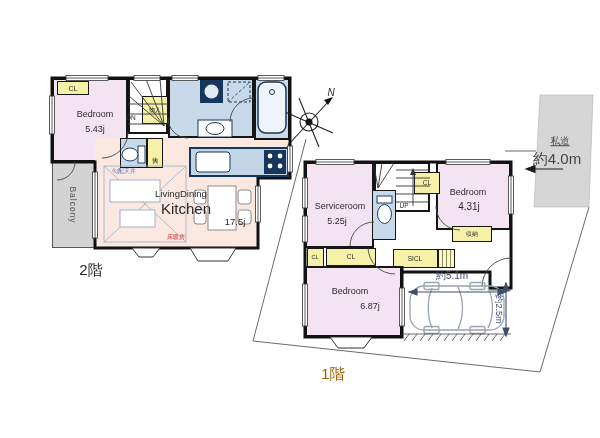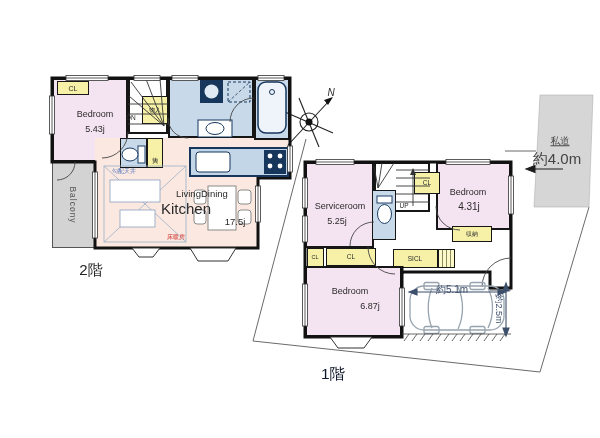--- a/index.html
+++ b/index.html
@@ -235,21 +235,21 @@
       <polygon points="409,292 417,289 417,295"></polygon>
       <polygon points="506,292 498,289 498,295"></polygon>
       <line x1="506" y1="285" x2="506" y2="334"></line>
       <polygon points="506,283 503,291 509,291"></polygon>
       <polygon points="506,336 503,328 509,328"></polygon>
     </g>
   </svg>
 
   <div class="lb" style="left:95px;top:114px;font-size:9px;">Bedroom</div>
   <div class="lb" style="left:95px;top:129px;font-size:9px;">5.43j</div>
-  <div class="lb" style="left:202px;top:194px;font-size:9.5px;text-align:center;">LivingDining</div>
+  <div class="lb" style="left:181px;top:194px;font-size:9.5px;text-align:center;">LivingDining</div>
   <div class="lb" style="left:186px;top:208px;font-size:15px;">Kitchen</div>
   <div class="lb" style="left:187px;top:222px;font-size:9.5px;margin-left:48px;">17.5j</div>
   <div class="lb vert" style="left:73px;top:205px;font-size:8.5px;color:#555;letter-spacing:1px;">Balcony</div>
   <div class="lb" style="left:73px;top:88px;font-size:7px;">CL</div>
   <div class="lb" style="left:155px;top:110px;font-size:6px;">物入</div>
   <div class="lb vert" style="left:155px;top:153px;font-size:5.5px;">物入</div>
   <div class="lb" style="left:131px;top:118px;font-size:6.5px;">DN</div>
   <div class="lb" style="left:124px;top:171px;font-size:6px;color:#5577bb;">勾配天井</div>
   <div class="lb" style="left:176px;top:237px;font-size:6px;color:#cc3333;">床暖房</div>
   <div class="lb" style="left:91px;top:269px;font-size:15px;color:#222;">2階</div>
@@ -259,21 +259,21 @@
   <div class="lb" style="left:468px;top:192px;font-size:9px;">Bedroom</div>
   <div class="lb" style="left:469px;top:207px;font-size:10px;">4.31j</div>
   <div class="lb" style="left:350px;top:291px;font-size:9px;">Bedroom</div>
   <div class="lb" style="left:350px;top:306px;font-size:9px;padding-left:40px;">6.87j</div>
   <div class="lb" style="left:427px;top:183px;font-size:6.5px;">CL</div>
   <div class="lb" style="left:315px;top:258px;font-size:5.5px;">CL</div>
   <div class="lb" style="left:351px;top:257px;font-size:6.5px;">CL</div>
   <div class="lb" style="left:415px;top:259px;font-size:6.5px;">SICL</div>
   <div class="lb" style="left:472px;top:234px;font-size:6px;">収納</div>
   <div class="lb" style="left:404px;top:206px;font-size:6.5px;">UP</div>
-  <div class="lb" style="left:452px;top:290px;font-size:10px;color:#3c4f6b;">約5.1m</div>
+  <div class="lb" style="left:452px;top:276px;font-size:10px;color:#3c4f6b;">約5.1m</div>
   <div class="lb" style="left:498px;top:309px;font-size:9px;color:#3c4f6b;transform:translate(-50%,-50%) rotate(90deg);">約2.5m</div>
-  <div class="lb" style="left:333px;top:374px;font-size:15.5px;color:#0f172a;">1階</div>
+  <div class="lb" style="left:333px;top:374px;font-size:15.5px;color:#a16207;">1階</div>
 
   <div class="lb" style="left:331px;top:93px;font-size:10px;font-style:italic;">N</div>
   <div class="lb" style="left:560px;top:141px;font-size:9.5px;color:#444;text-decoration:underline;">私道</div>
   <div class="lb" style="left:557px;top:158px;font-size:15px;color:#444;">約4.0m</div>
 
 </div>
 
 </body></html>

